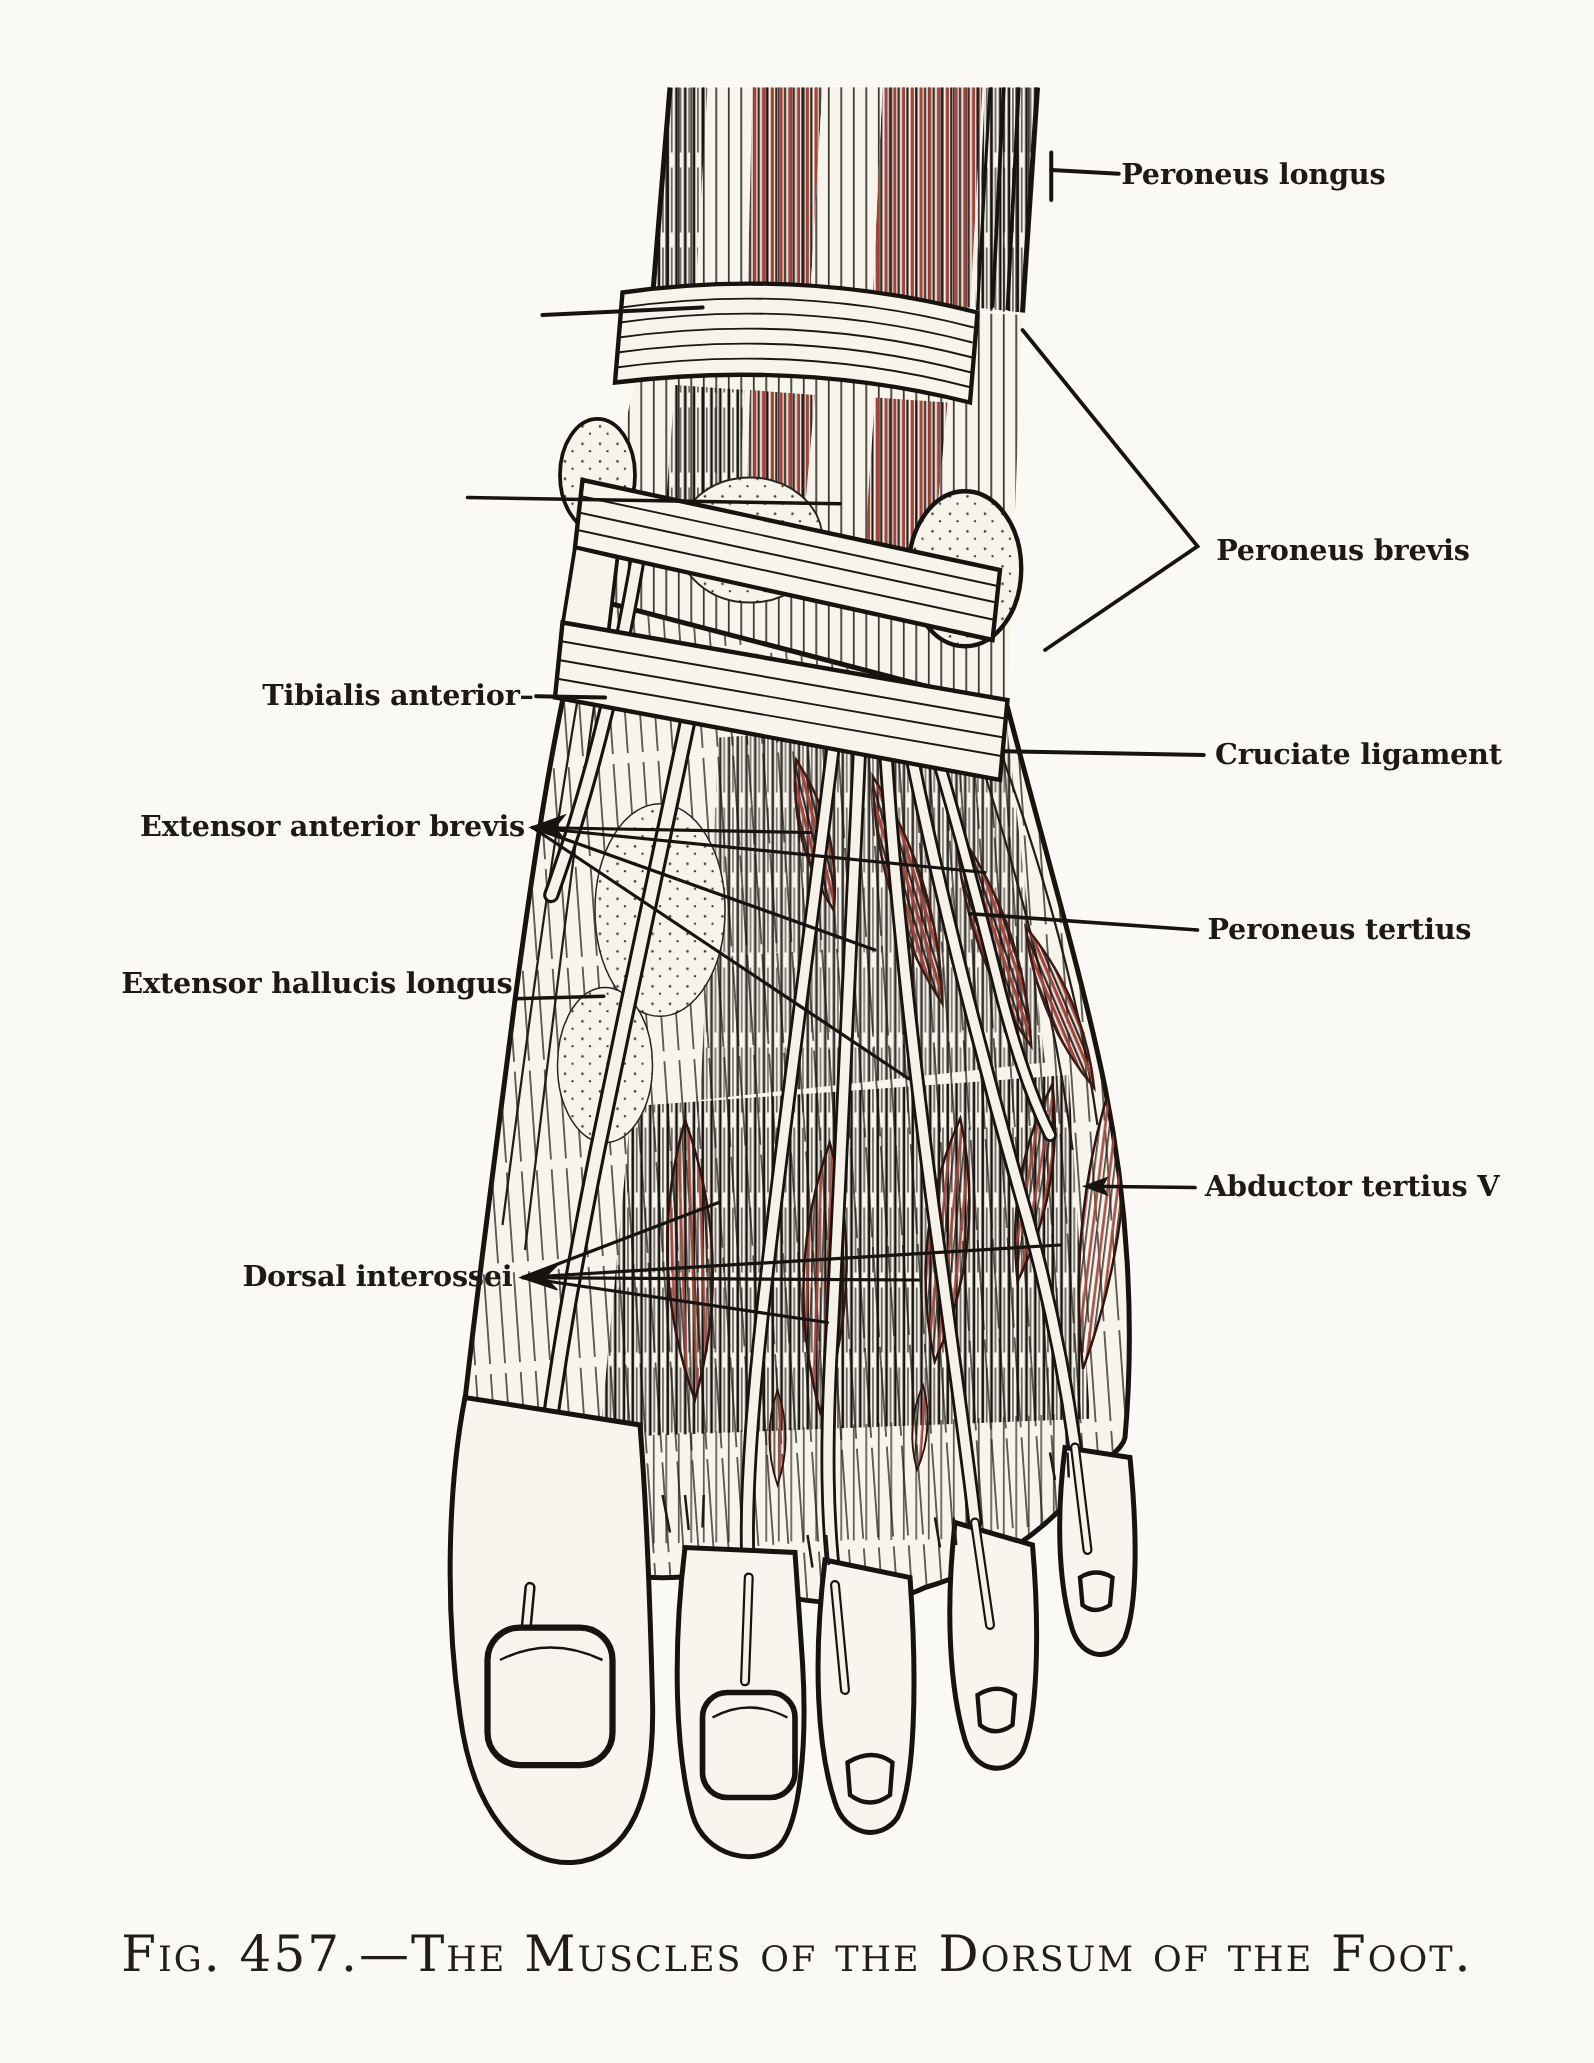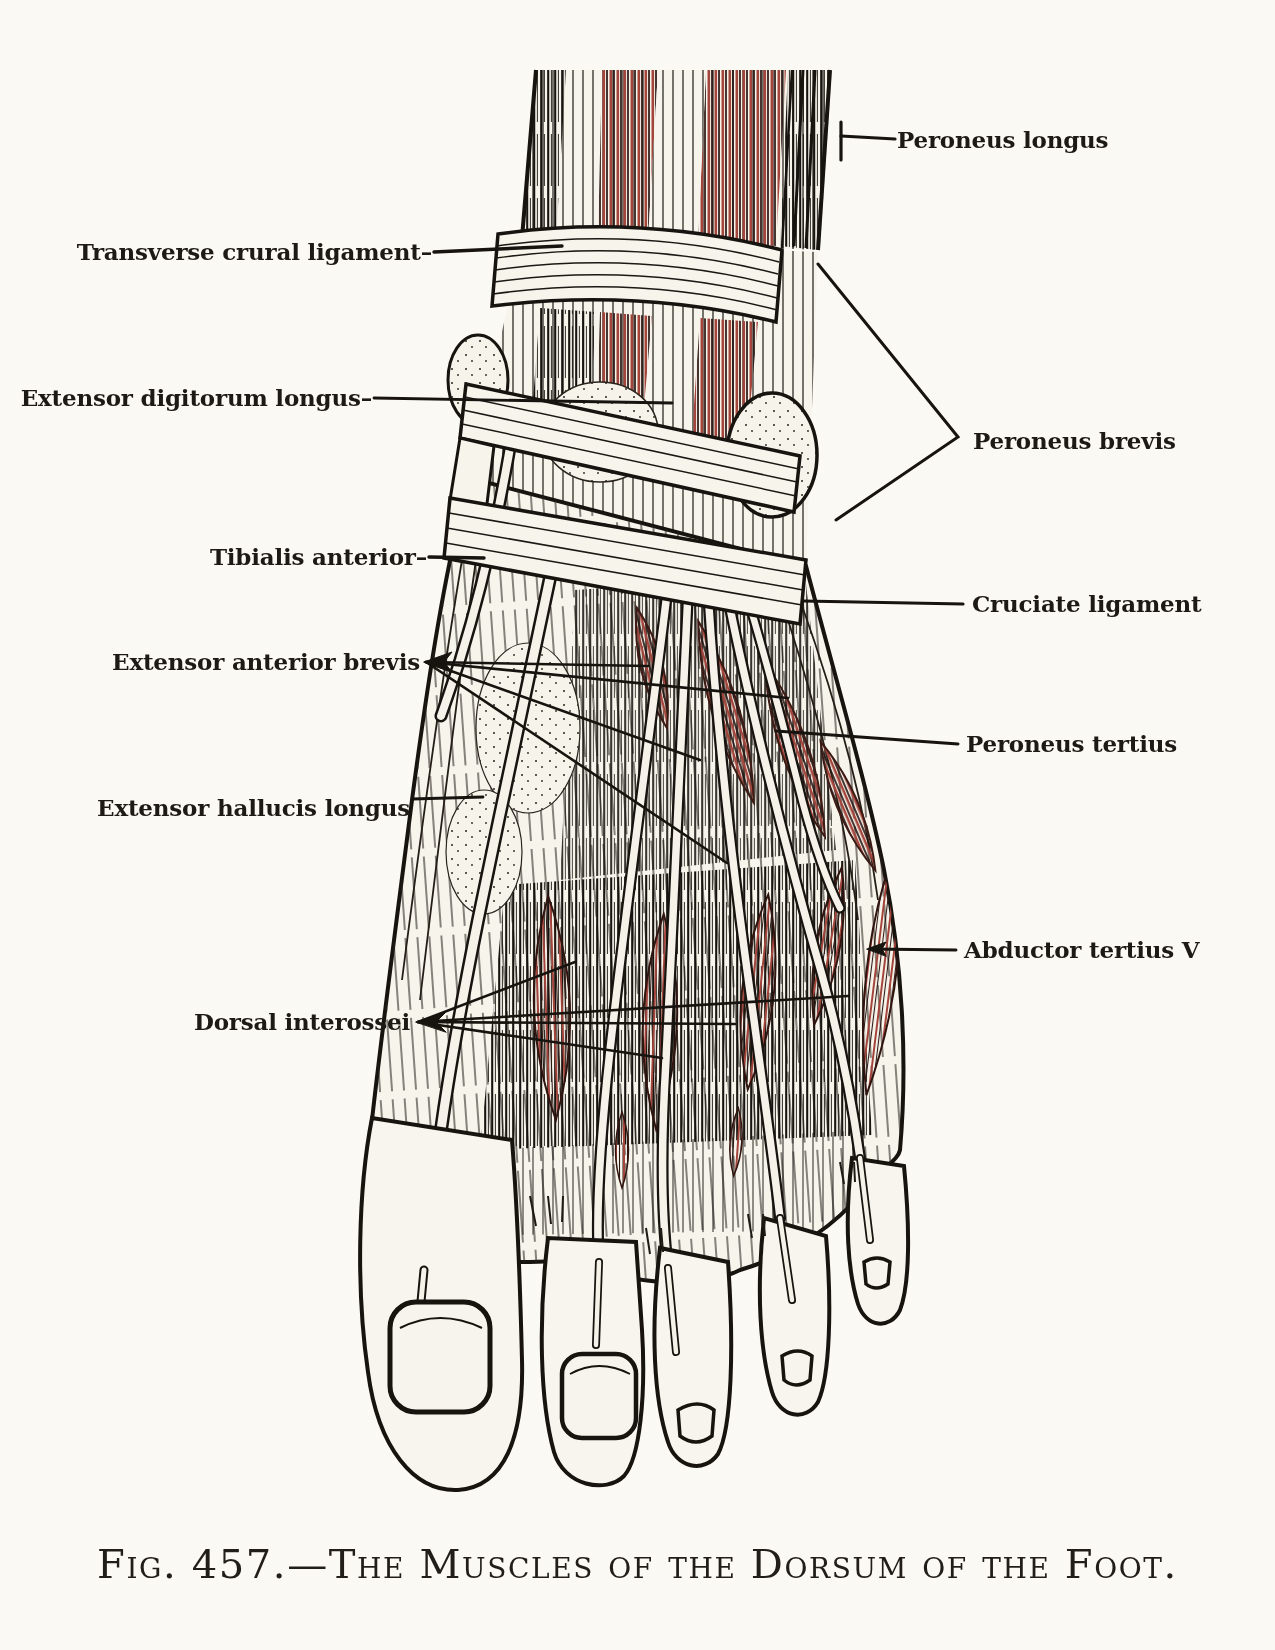--- a/index.html
+++ b/index.html
@@ -263,34 +263,32 @@
           <path d="M418,1022 L848,996"></path>
         <path d="M418,1022 L735,1024"></path>
           <path d="M418,1022 L662,1058"></path>
         <path d="M416,1022 L446,1012 L436,1022 L446,1032 Z" fill="#17130f" stroke-width="1"></path>
       </g>
     </g>
   </svg>
 
   <div class="anat-label right-col" style="left:897px;top:124px">Peroneus longus</div>
 
-  <div class="anat-label left-col" style="right:843px;top:236px">Transverse crural ligament–</div>
-
-  <div class="anat-label left-col" style="right:903px;top:382px">Extensor digitorum longus–</div>
+
 
   <div class="anat-label right-col" style="left:973px;top:425px">Peroneus brevis</div>
 
   <div class="anat-label left-col" style="right:848px;top:541px">Tibialis anterior–</div>
 
   <div class="anat-label right-col" style="left:972px;top:588px">Cruciate ligament</div>
 
   <div class="anat-label left-col" style="right:855px;top:646px">Extensor anterior brevis</div>
 
   <div class="anat-label right-col" style="left:966px;top:728px">Peroneus tertius</div>
 
-  <div class="anat-label left-col" style="right:865px;top:792px">Extensor hallucis longus</div>
+  <div class="anat-label left-col" style="right:865px;top:771px">Extensor hallucis longus</div>
 
   <div class="anat-label right-col" style="left:964px;top:934px">Abductor tertius V</div>
 
   <div class="anat-label left-col" style="right:865px;top:1006px">Dorsal interossei</div>
 
   <div class="caption">Fig. 457.—The Muscles of the Dorsum of the Foot.</div>
 </div>
 
 </body></html>

